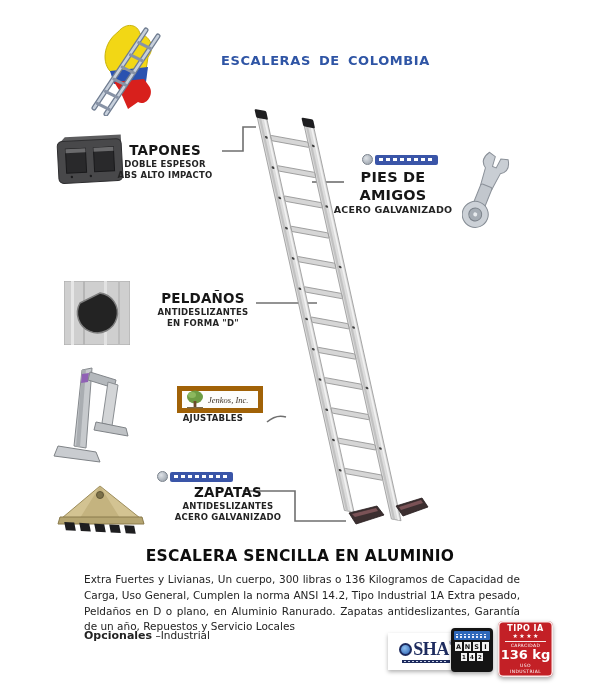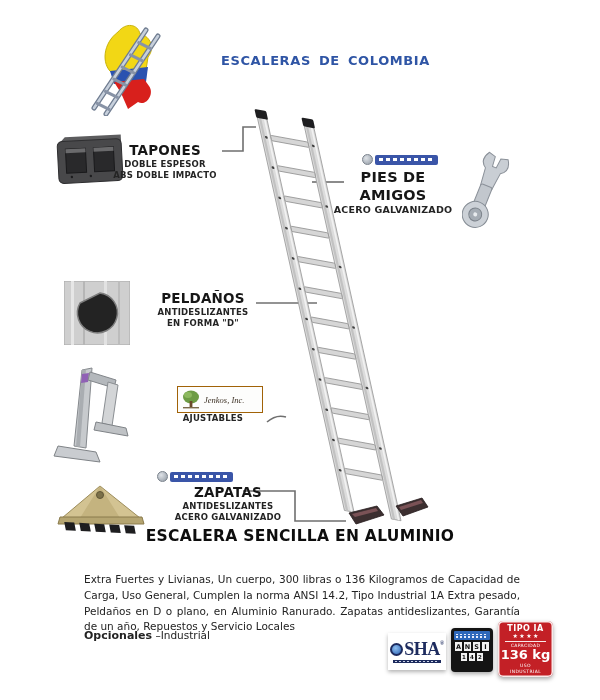--- a/index.html
+++ b/index.html
@@ -23,36 +23,36 @@
   .vb-globe{width:11px;height:11px;border-radius:50%;
             background:radial-gradient(circle at 35% 35%,#dfe3e8,#8f98a2);
             border:1px solid #7a828c;box-sizing:border-box;}
   .vb-bar{flex:1;height:10px;border-radius:2px;background:#3a55a8;display:flex;align-items:center;}
   .vb-text{height:3px;margin:0 4px;flex:1;
            background:repeating-linear-gradient(90deg,#fff 0 4px,rgba(255,255,255,0) 4px 7px);}
 
   
   .jenkos{left:177px;top:386px;width:86px;height:27px;background:#fdfdfc;
           display:flex;align-items:center;gap:3px;padding:1px 3px;box-sizing:border-box;
-          border:1px solid #a16207;}
+          border:5px solid #a16207;}
   .jenkos-text{font-family:"Liberation Serif","DejaVu Serif",serif;font-style:italic;
                font-size:8.5px;color:#3e3226;white-space:nowrap;}
 
   
-  .product-title{left:0;top:527px;width:600px;text-align:center;font-weight:bold;
+  .product-title{left:0;top:547px;width:600px;text-align:center;font-weight:bold;
                  font-size:15.5px;letter-spacing:.3px;color:#0d0d0d;}
   .product-desc{left:84px;top:572px;width:436px;font-size:10.5px;line-height:1.5;
                 text-align:justify;color:#232323;}
   .product-optional{left:84px;top:629px;font-size:10.5px;color:#232323;}
   .product-optional b{font-size:11px;}
 
   
   .osha{left:388px;top:633px;width:58px;height:37px;background:#fff;
         box-shadow:0 2px 4px rgba(0,0,0,.30);display:flex;flex-direction:column;
-        align-items:center;justify-content:center;}
+        align-items:center;justify-content:center;padding-left:9px;}
   .osha-word{font-family:"Liberation Serif","DejaVu Serif",serif;font-weight:bold;
              font-size:18px;color:#1d2b5e;letter-spacing:-.5px;line-height:1;display:flex;align-items:center;}
   .osha-o{display:inline-block;width:13px;height:13px;border:2.5px solid #1d2b5e;border-radius:50%;
           background:radial-gradient(circle at 40% 35%,#8fc0f0,#2b62b4);box-sizing:border-box;margin-right:1px;}
   .osha-reg{font-size:6px;vertical-align:top;line-height:1;align-self:flex-start;}
   .osha-line{width:48px;height:3px;margin-top:2px;background:#1d2b5e;
              box-shadow:none;position:relative;}
   .osha-line::after{content:"";position:absolute;inset:1px 2px;
         background:repeating-linear-gradient(90deg,#cdd6ea 0 2px,rgba(0,0,0,0) 2px 4px);}
 
@@ -180,21 +180,21 @@
       <rect x="40" y="16" width="20" height="24" fill="#29292b" stroke="#1a1a1c"></rect>
       <rect x="40" y="16" width="20" height="4" fill="#6a6a6c"></rect>
       <circle cx="17" cy="44" r="1.2" fill="#1c1c1e"></circle>
       <circle cx="36" cy="44" r="1.2" fill="#1c1c1e"></circle>
     </g>
   </svg>
 
   <div class="abs callout" style="left:108px;top:142px;width:114px;">
     <div class="t">TAPONES</div>
     <div class="s">DOBLE ESPESOR</div>
-    <div class="s">ABS DOBLE IMPACTO</div>
+    <div class="s">ABS ALTO IMPACTO</div>
   </div>
 
   <div class="abs vendor-badge" style="left:362px;top:153px;">
     <span class="vb-globe"></span>
     <span class="vb-bar">
         <span class="vb-text"></span>
       </span>
   </div>
   <div class="abs callout callout-pies" style="left:330px;top:168px;width:126px;">
     <div class="t">PIES DE AMIGOS</div>

